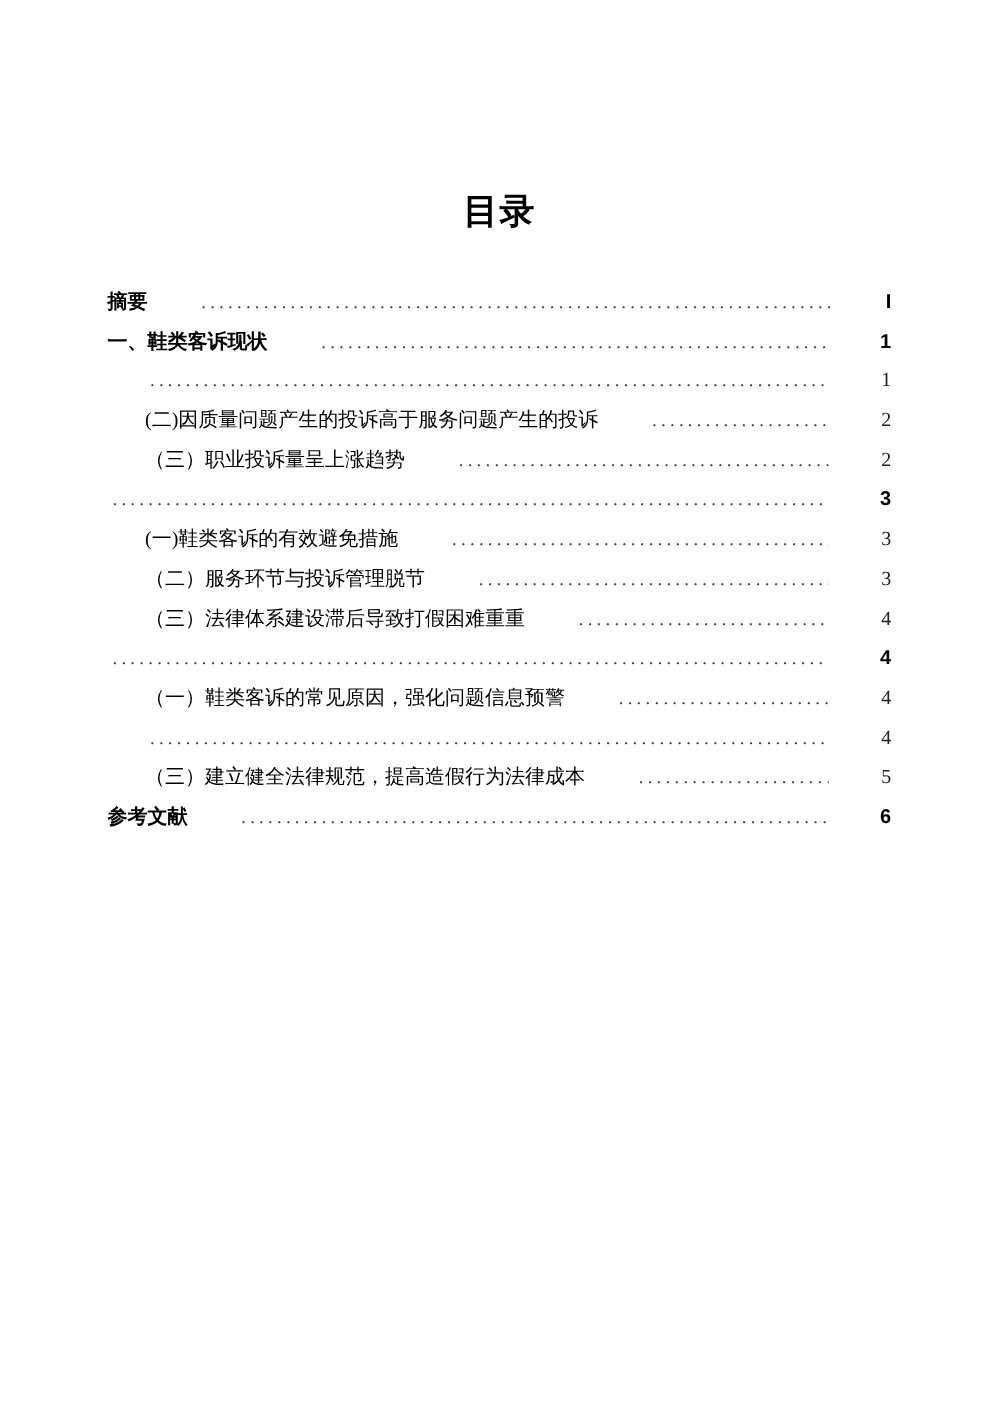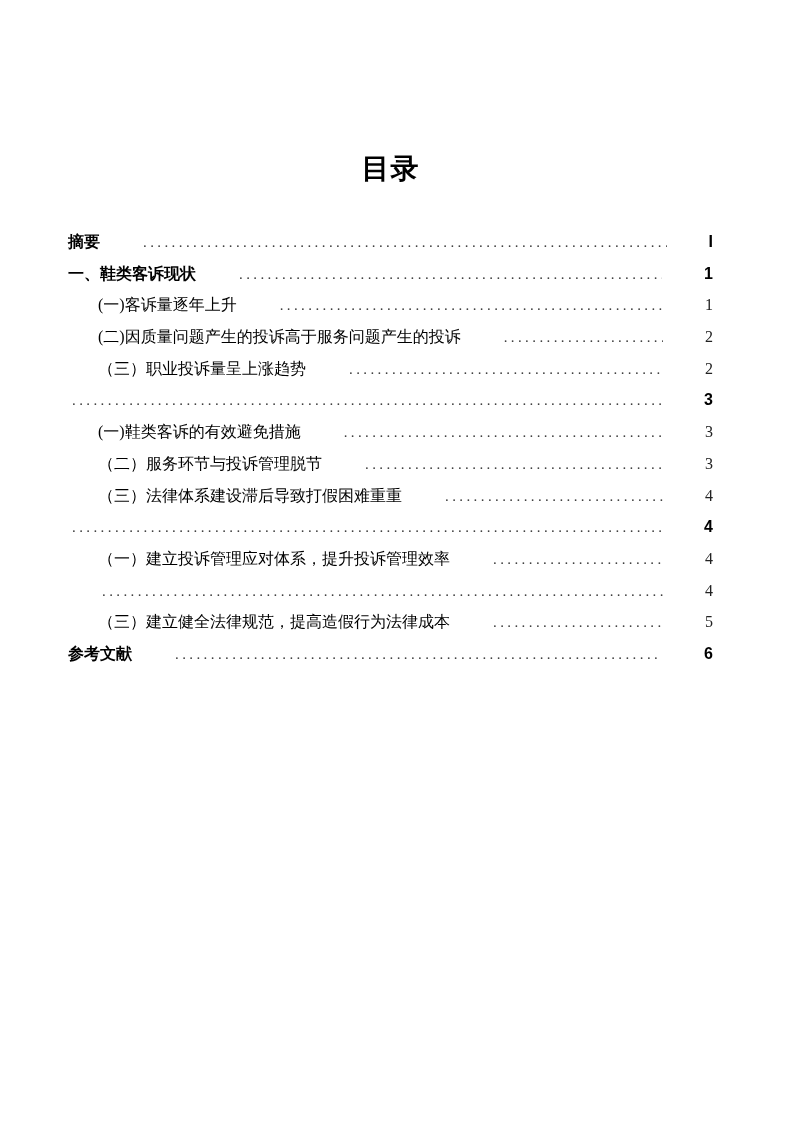--- a/index.html
+++ b/index.html
@@ -6,21 +6,21 @@
     margin: 0;
     padding: 0;
     background: #ffffff;
   }
   .page {
     position: relative;
     width: 793px;
     height: 1122px;
     background: #ffffff;
     box-sizing: border-box;
-    padding: 152px 80px 0 68px;
+    padding: 152px 80px 0 86px;
     overflow: hidden;
     color: #000000;
   }
   .doc-title {
     margin: 0 0 40px 0;
     font-family: "Liberation Sans", sans-serif;
     font-weight: bold;
     font-size: 28px;
     line-height: 34px;
     text-align: center;
@@ -87,21 +87,20 @@
     <span class="toc-page">I</span>
   </div>
 
   <div class="toc-row level-1">
     <span class="toc-label">一、鞋类客诉现状</span>
     <span class="toc-leader"></span>
     <span class="toc-page">1</span>
   </div>
 
   <div class="toc-row level-2">
-    <span class="toc-label">(一)客诉量逐年上升</span>
     <span class="toc-leader"></span>
     <span class="toc-page">1</span>
   </div>
 
   <div class="toc-row level-2">
     <span class="toc-label">(二)因质量问题产生的投诉高于服务问题产生的投诉</span>
     <span class="toc-leader"></span>
     <span class="toc-page">2</span>
   </div>
 
@@ -133,21 +132,21 @@
     <span class="toc-leader"></span>
     <span class="toc-page">4</span>
   </div>
 
   <div class="toc-row level-1">
     <span class="toc-leader"></span>
     <span class="toc-page">4</span>
   </div>
 
   <div class="toc-row level-2">
-    <span class="toc-label">（一）建立投诉管理应对体系，提升投诉管理效率</span>
+    <span class="toc-label">（一）鞋类客诉的常见原因，强化问题信息预警</span>
     <span class="toc-leader"></span>
     <span class="toc-page">4</span>
   </div>
 
   <div class="toc-row level-2">
     <span class="toc-leader"></span>
     <span class="toc-page">4</span>
   </div>
 
   <div class="toc-row level-2">

